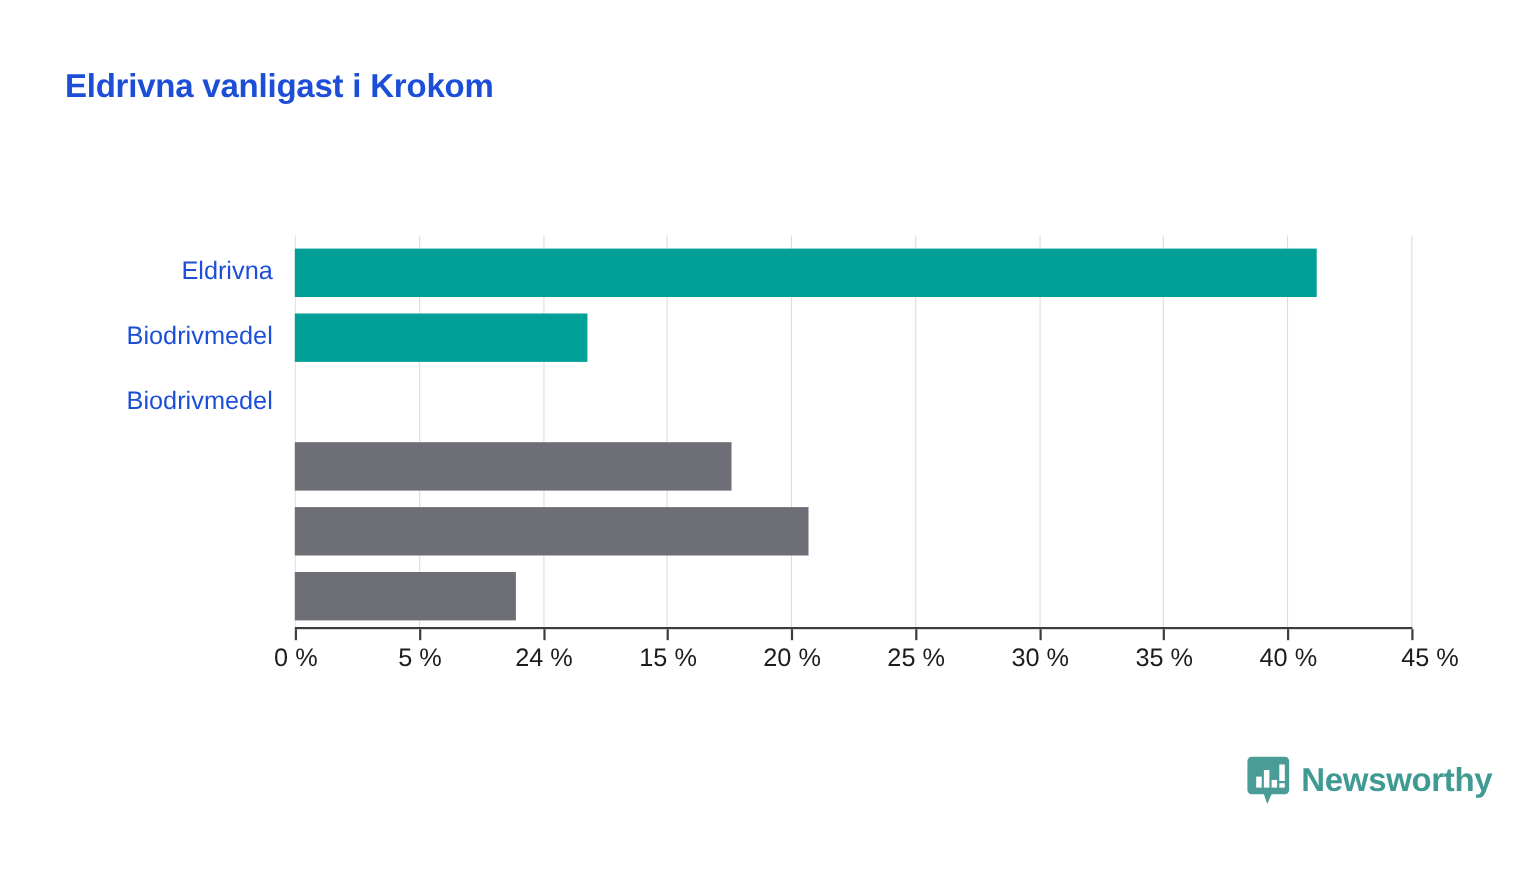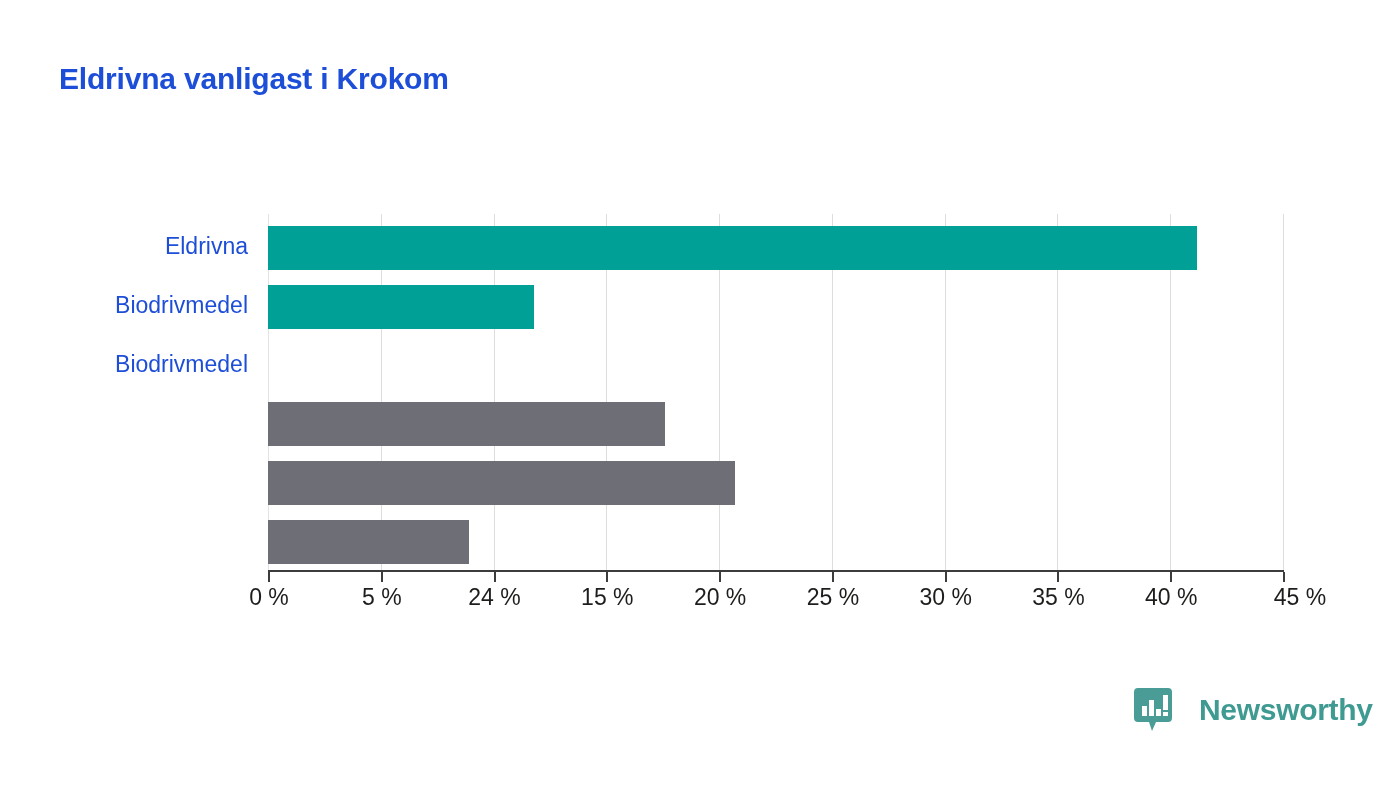--- a/index.html
+++ b/index.html
@@ -103,21 +103,21 @@
     text-align: right;
   }
 
   
   #logo {
     position: absolute;
     left: 1133px;
     top: 687px;
     display: flex;
     align-items: center;
-    gap: 26px;
+    gap: 10px;
   }
   #logo-mark {
     width: 40px;
     height: 46px;
     display: block;
   }
   #logo-word {
     font-size: 30px;
     font-weight: 700;
     color: #3f9a92;

